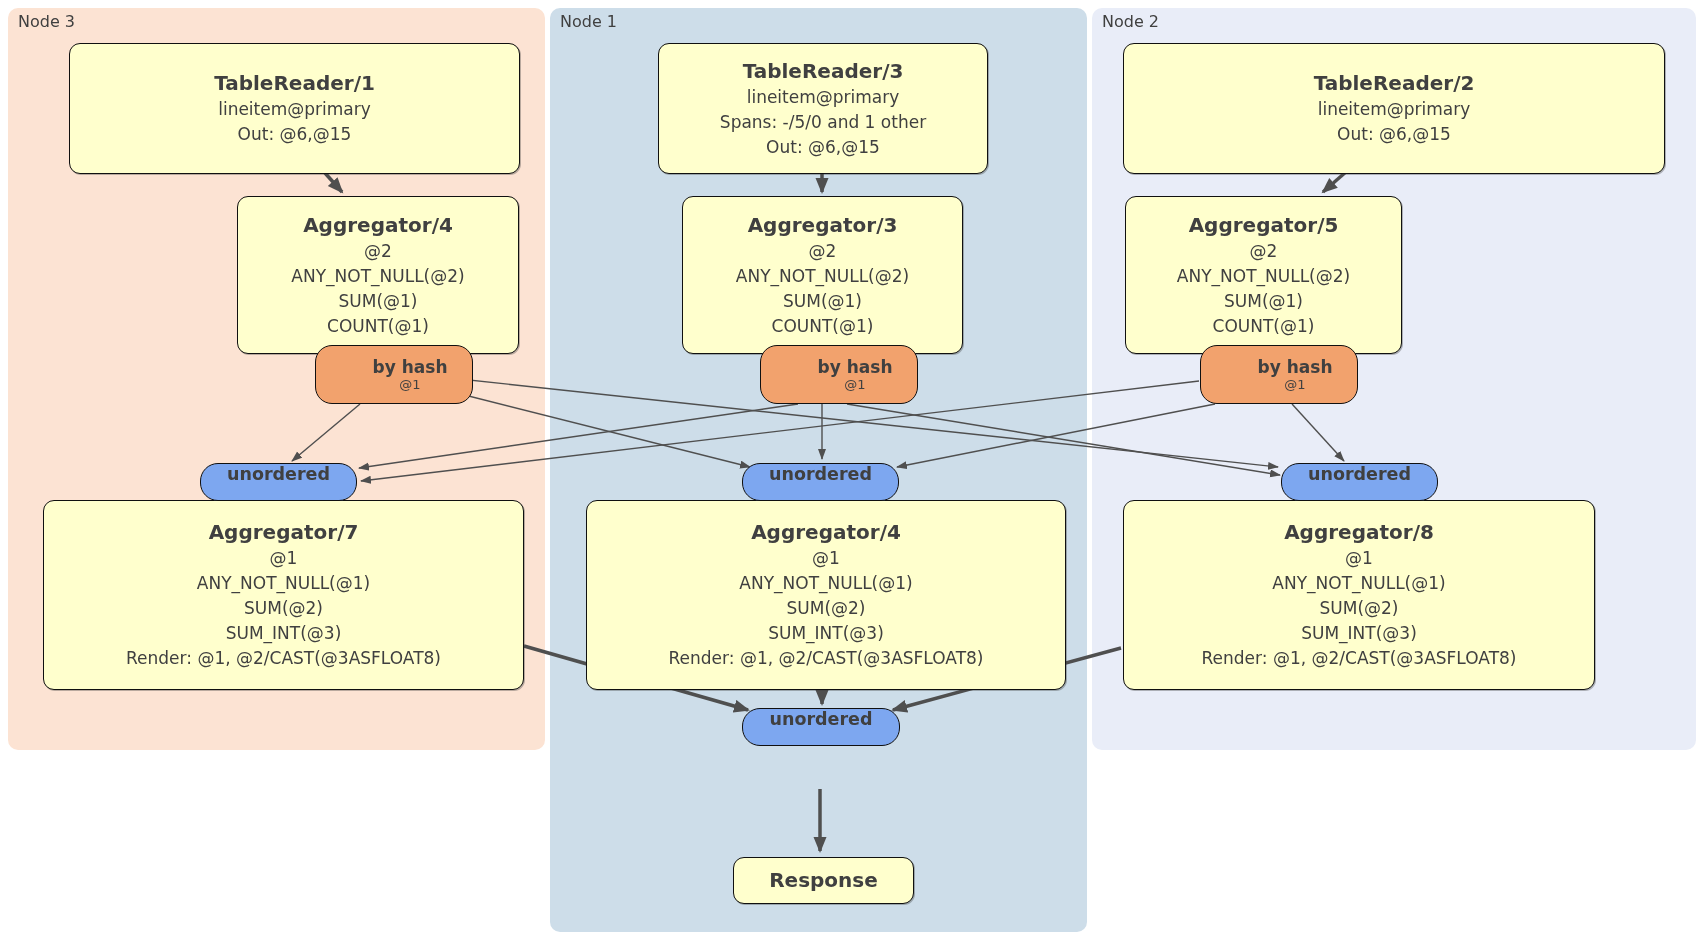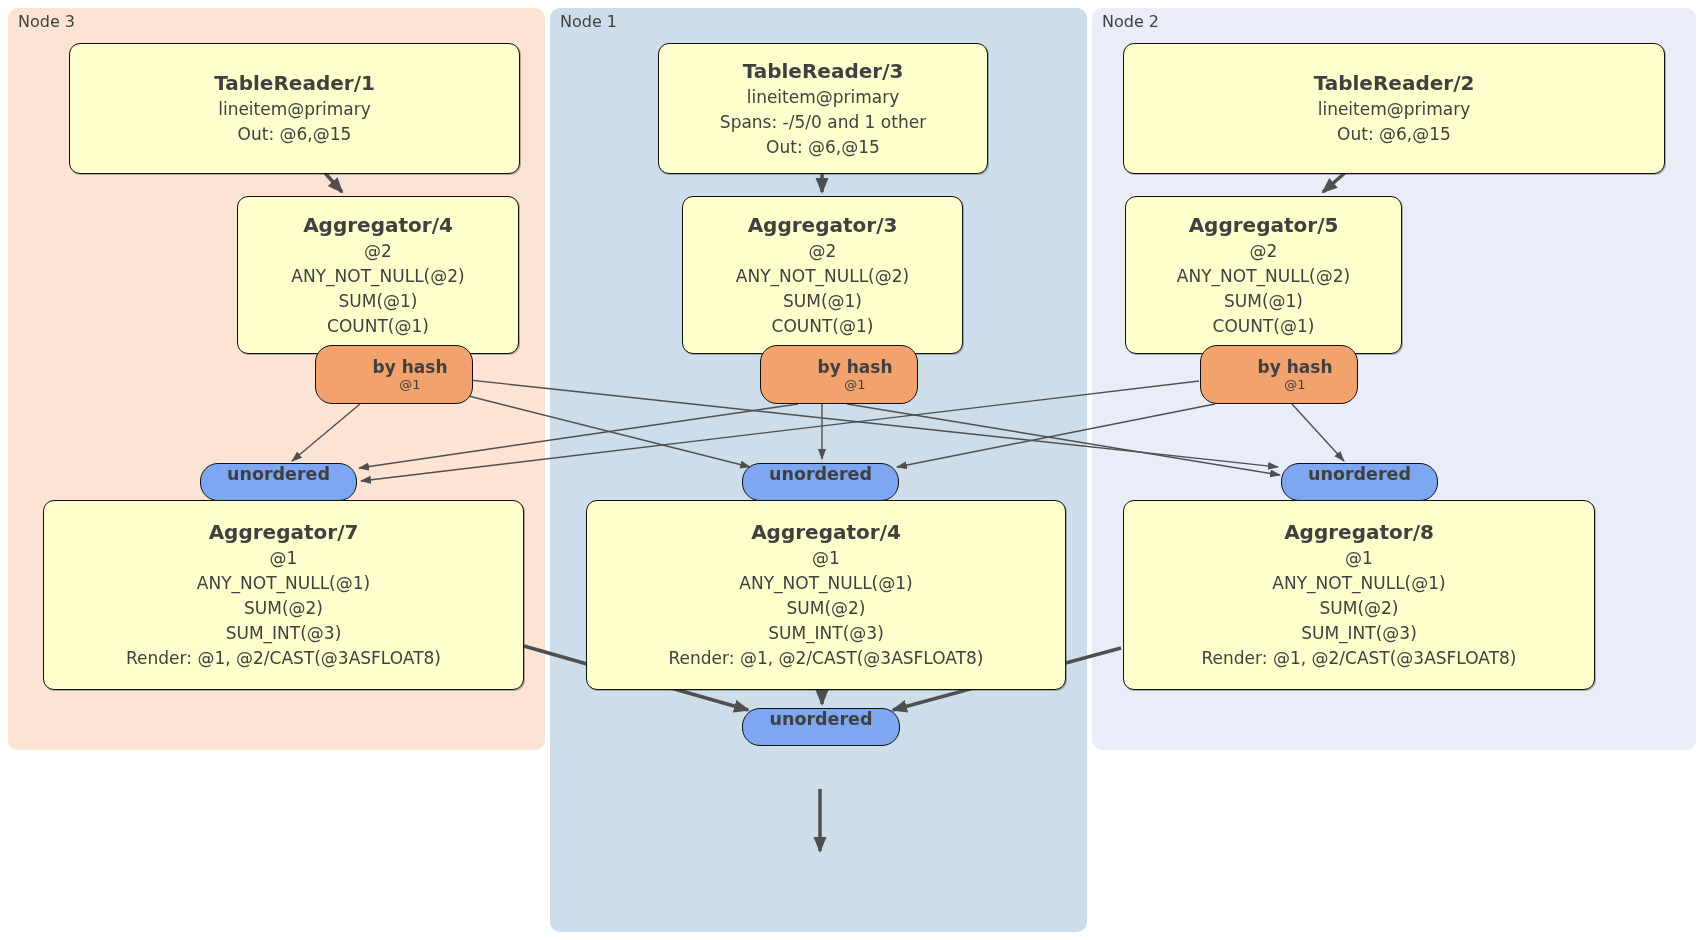--- a/index.html
+++ b/index.html
@@ -161,14 +161,17 @@
     <div class="line">@1</div>
     <div class="line">ANY_NOT_NULL(@1)</div>
     <div class="line">SUM(@2)</div>
     <div class="line">SUM_INT(@3)</div>
     <div class="line">Render: @1, @2/CAST(@3ASFLOAT8)</div>
   </div>
 
   <div class="stream" style="left:742px;top:708px;width:156px;height:36px">
     <span>unordered</span>
   </div>
+  <div class="box" style="left:733px;top:857px;width:179px;height:45px">
+    <div class="title">Response</div>
+  </div>
 
 </div>
 
 </body></html>

